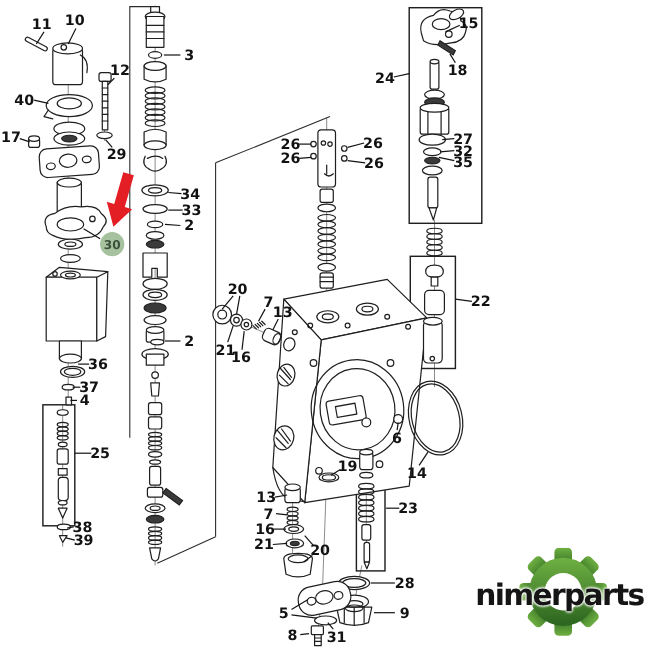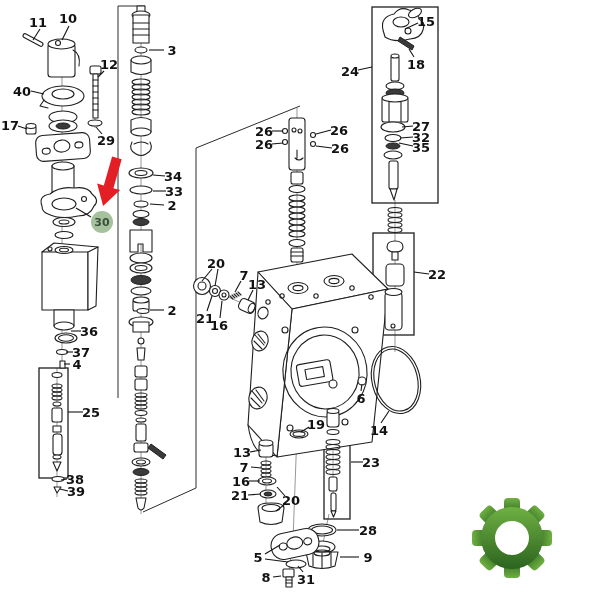--- a/index.html
+++ b/index.html
@@ -486,15 +486,16 @@
               <rect x="-8" y="-40" width="16" height="18" rx="4"></rect>
             </g>
         <g transform="rotate(315)">
               <rect x="-8" y="-40" width="16" height="18" rx="4"></rect>
             </g>
         <circle cx="0" cy="0" r="31"></circle>
       </g>
       <circle cx="0" cy="0" r="17" fill="#ffffff"></circle>
     </g>
   </svg>
+  <div class="logo-text">nimerparts</div>
   <div class="flame"></div>
 </div>
 </div>
 
 </body></html>

